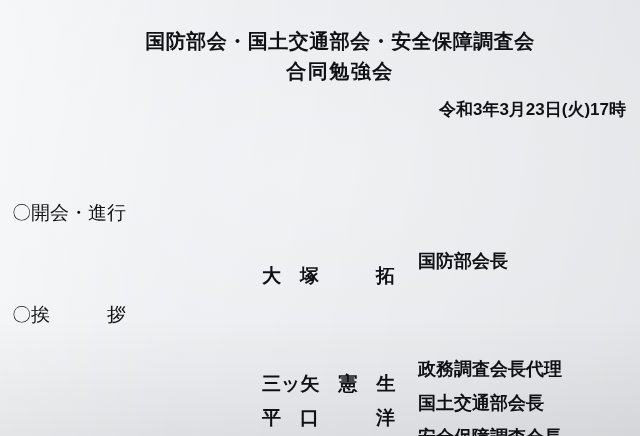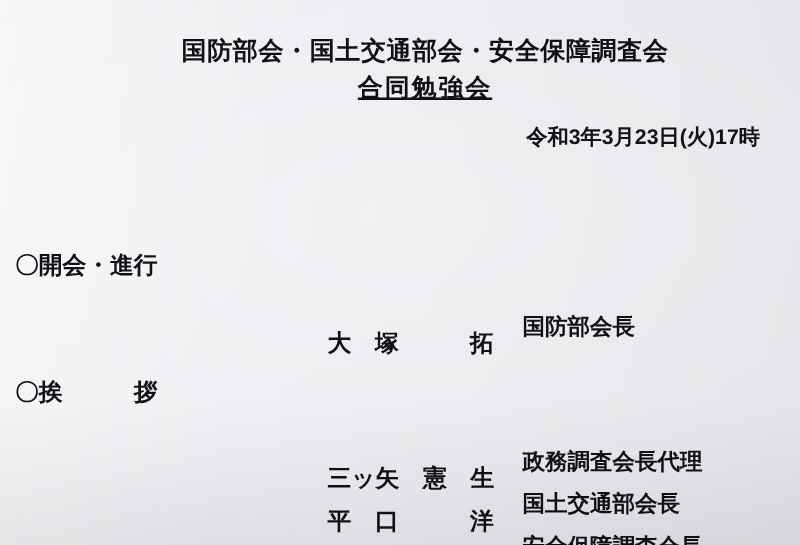--- a/index.html
+++ b/index.html
@@ -50,26 +50,25 @@
   }
   .title-line {
     font-size: 20px;
     line-height: 30px;
     font-weight: 700;
     color: #101114;
     padding-left: 40px;
   }
   .title-line.second {
     letter-spacing: 1.5px;
-    text-decoration: underline;
   }
 
   .meta-block {
     position: absolute;
-    right: 32px;
+    right: 14px;
     top: 96px;
     text-align: right;
   }
   .meta-line {
     font-size: 17px;
     line-height: 28px;
     font-weight: 700;
     color: #111216;
     white-space: nowrap;
   }
@@ -84,21 +83,21 @@
     top: 196px;
   }
   .agenda-row {
     position: relative;
     height: 34px;
   }
   .agenda-label {
     position: absolute;
     left: 12px;
     font-size: 19px;
-    font-weight: 700;
+    font-weight: 400;
     line-height: 34px;
     white-space: nowrap;
     color: #101114;
   }
   .person-row {
     position: relative;
     height: 34px;
   }
   .person-name {
     position: absolute;

